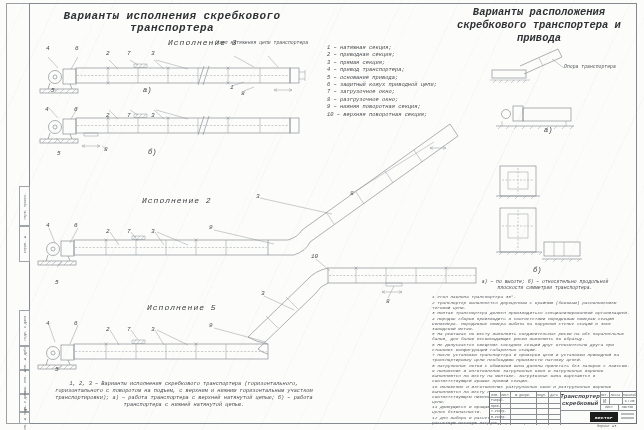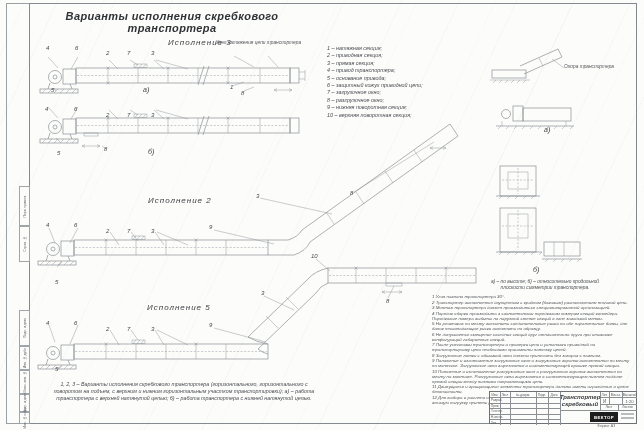--- a/index.html
+++ b/index.html
@@ -1,17 +1,17 @@
 <!DOCTYPE html>
 <html><head>
 <meta charset="utf-8">
 <style>
   html,body{margin:0;padding:0;background:#e9e9e7;}
   .sheet{position:relative;width:644px;height:430px;background:#fcfcfa;overflow:hidden;
-         font-family:Liberation Sans, sans-serif;color:#3d4044;}
+         font-family:Liberation Mono, monospace;color:#3d4044;}
   .pos{position:absolute;}
   .wm{position:absolute;inset:0;pointer-events:none;opacity:.45;
       background:
        repeating-linear-gradient(115deg, rgba(150,154,158,.10) 0 1.2px, transparent 1.2px 52px),
        repeating-linear-gradient(115deg, transparent 0 23px, rgba(150,154,158,.07) 23px 24px, transparent 24px 71px);}
   .frame{position:absolute;border:1px solid #9aa0a4;box-sizing:border-box;}
   .main-frame{border:1px solid #84898d;}
   .vcell{position:absolute;left:19px;width:11px;border:1px solid #a0a5a9;box-sizing:border-box;
          display:flex;align-items:center;justify-content:center;background:#fcfcfa;}
   .vcell span{writing-mode:vertical-rl;transform:rotate(180deg);font-size:3.4px;color:#6a6e72;white-space:nowrap;}
@@ -76,23 +76,24 @@
       <span>Взам. инв. №</span>
     </div>
   <div class="vcell" style="top:394px;height:18px;">
       <span>Подп. и дата</span>
     </div>
   <div class="vcell" style="top:412px;height:12px;">
       <span>Инв. № подл.</span>
     </div>
 
   <div class="pos title-left">Варианты исполнения скребкового транспортера</div>
+  <div class="pos title-right">Варианты расположения скребкового транспортера и привода</div>
 
   <div class="sec-label" style="left:168px;top:38px;">Исполнение 3</div>
-  <div class="sec-label" style="left:148px;top:196px;">Исполнение 2</div>
+  <div class="sec-label" style="left:142px;top:196px;">Исполнение 2</div>
   <div class="sec-label" style="left:147px;top:303px;">Исполнение 5</div>
   <div class="small-note" style="left:216px;top:40px;width:112px;">Узел натяжения цепи транспортера</div>
 
   <svg class="dw" style="left:38px;top:56px;" width="272" height="46" viewBox="0 0 272 46">
     <g>
         <path class="h" d="M10 1 L20 12 M40 1 L33 13 M71 4 L80 13 M92 4 L100 9 M116 4 L126 13 M118 4 L150 13 M196 0 L216 11 M230 0 L240 11 M194 30 L206 26 M206 35 L216 31 M15 32 L18 35"></path>
       </g>
     <g>
       <circle cx="17" cy="21" r="6.5"></circle>
         <circle cx="17" cy="21" r="2"></circle>

